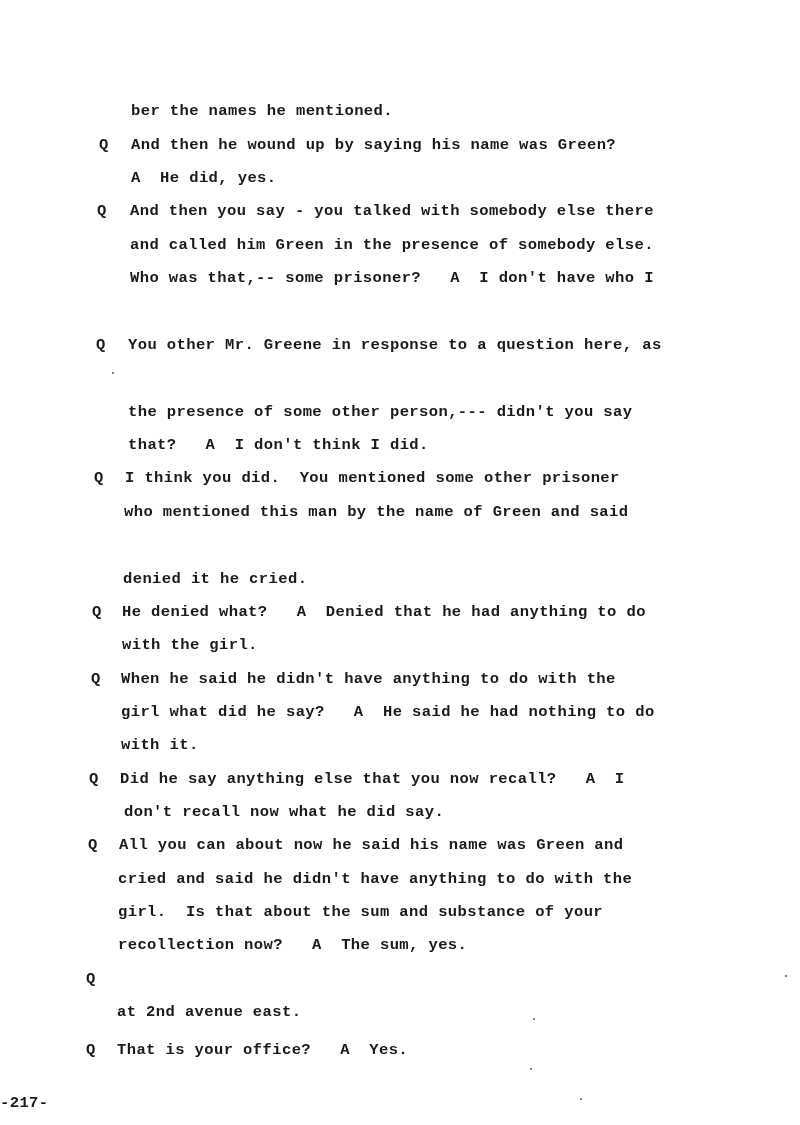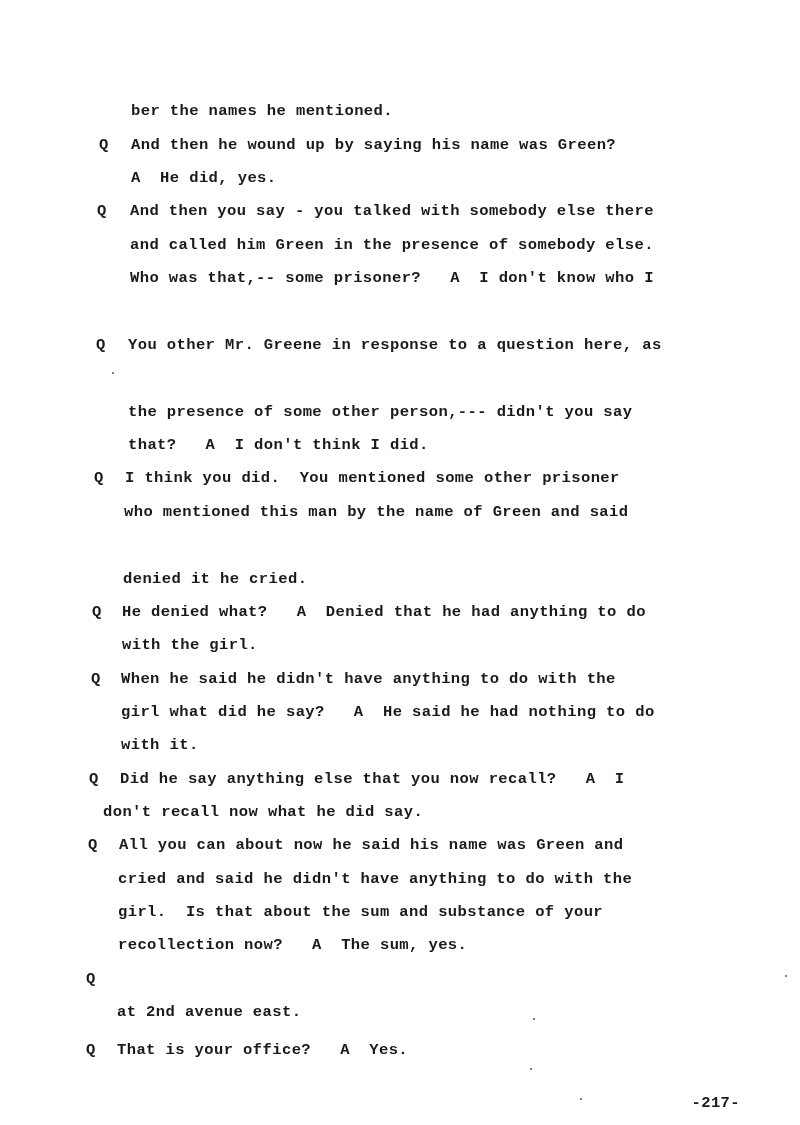--- a/index.html
+++ b/index.html
@@ -5,38 +5,38 @@
   html, body { margin: 0; padding: 0; background: #ffffff; }
   body { width: 800px; height: 1125px; position: relative; overflow: hidden; }
   .page {
     position: absolute; left: 0; top: 0; width: 800px; height: 809px;
     background: #ffffff; color: #1a1a1a;
     font-family: "Liberation Mono", "DejaVu Sans Mono", monospace;
     font-size: 15.5px; font-weight: bold; letter-spacing: 0.4px;
   }
   .line { position: absolute; white-space: pre; line-height: 20px; }
   .marker { position: absolute; white-space: pre; line-height: 20px; }
-  .pagenum { position: absolute; left: 0; width: 740px; text-align: right; top: 1093px; line-height: 20px; }
+  .pagenum { position: absolute; left: 0; width: 740px; text-align: left; top: 1093px; line-height: 20px; }
   .speck { position: absolute; width: 2px; height: 2px; background: #555; border-radius: 1px; }
 </style>
 </head>
 <body>
 
 <div class="page">
 
   <div class="line" style="left:131px;top:101px">ber the names he mentioned.</div>
 
   <div class="marker" style="left:99px;top:135px">Q</div>
   <div class="line" style="left:131px;top:135px">And then he wound up by saying his name was Green?</div>
   <div class="line" style="left:131px;top:168px">A  He did, yes.</div>
 
   <div class="marker" style="left:97px;top:201px">Q</div>
   <div class="line" style="left:130px;top:201px">And then you say - you talked with somebody else there</div>
   <div class="line" style="left:130px;top:235px">and called him Green in the presence of somebody else.</div>
-  <div class="line" style="left:130px;top:268px">Who was that,-- some prisoner?   A  I don't know who I</div>
+  <div class="line" style="left:130px;top:268px">Who was that,-- some prisoner?   A  I don't have who I</div>
 
   <div class="marker" style="left:96px;top:335px">Q</div>
   <div class="line" style="left:128px;top:335px">You other Mr. Greene in response to a question here, as</div>
   <div class="line" style="left:128px;top:402px">the presence of some other person,--- didn't you say</div>
   <div class="line" style="left:128px;top:435px">that?   A  I don't think I did.</div>
 
   <div class="marker" style="left:94px;top:468px">Q</div>
   <div class="line" style="left:125px;top:468px">I think you did.  You mentioned some other prisoner</div>
   <div class="line" style="left:124px;top:502px">who mentioned this man by the name of Green and said</div>
   <div class="line" style="left:123px;top:569px">denied it he cried.</div>
@@ -45,21 +45,21 @@
   <div class="line" style="left:122px;top:602px">He denied what?   A  Denied that he had anything to do</div>
   <div class="line" style="left:122px;top:635px">with the girl.</div>
 
   <div class="marker" style="left:91px;top:669px">Q</div>
   <div class="line" style="left:121px;top:669px">When he said he didn't have anything to do with the</div>
   <div class="line" style="left:121px;top:702px">girl what did he say?   A  He said he had nothing to do</div>
   <div class="line" style="left:121px;top:735px">with it.</div>
 
   <div class="marker" style="left:89px;top:769px">Q</div>
   <div class="line" style="left:120px;top:769px">Did he say anything else that you now recall?   A  I</div>
-  <div class="line" style="left:103px;top:802px">don't recall now what he did say.</div>
+  <div class="line" style="left:124px;top:802px">don't recall now what he did say.</div>
 
   <div class="marker" style="left:88px;top:835px">Q</div>
   <div class="line" style="left:119px;top:835px">All you can about now he said his name was Green and</div>
   <div class="line" style="left:118px;top:869px">cried and said he didn't have anything to do with the</div>
   <div class="line" style="left:118px;top:902px">girl.  Is that about the sum and substance of your</div>
   <div class="line" style="left:118px;top:935px">recollection now?   A  The sum, yes.</div>
 
   <div class="marker" style="left:86px;top:969px">Q</div>
   <div class="line" style="left:117px;top:1002px">at 2nd avenue east.</div>
 

